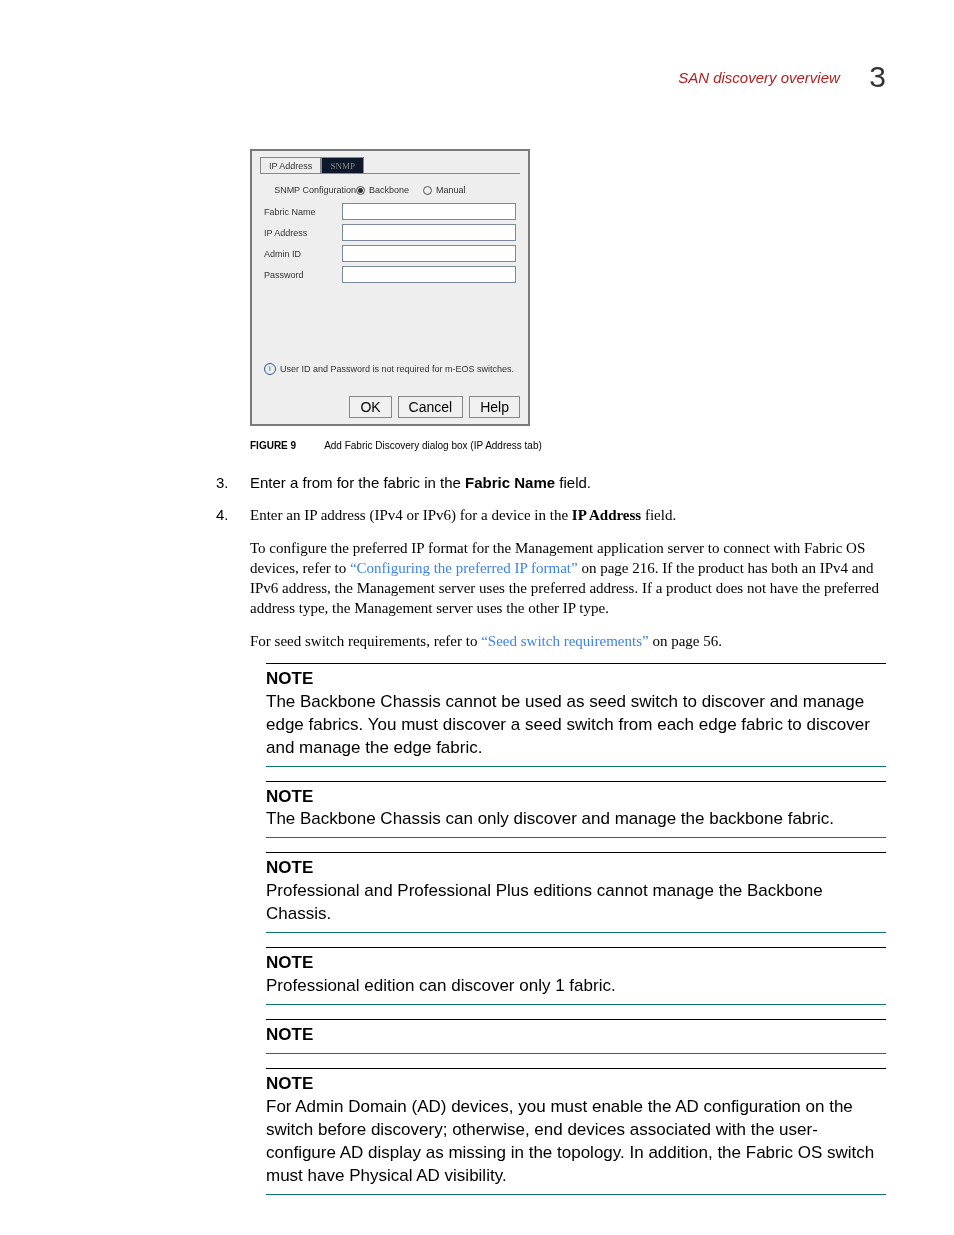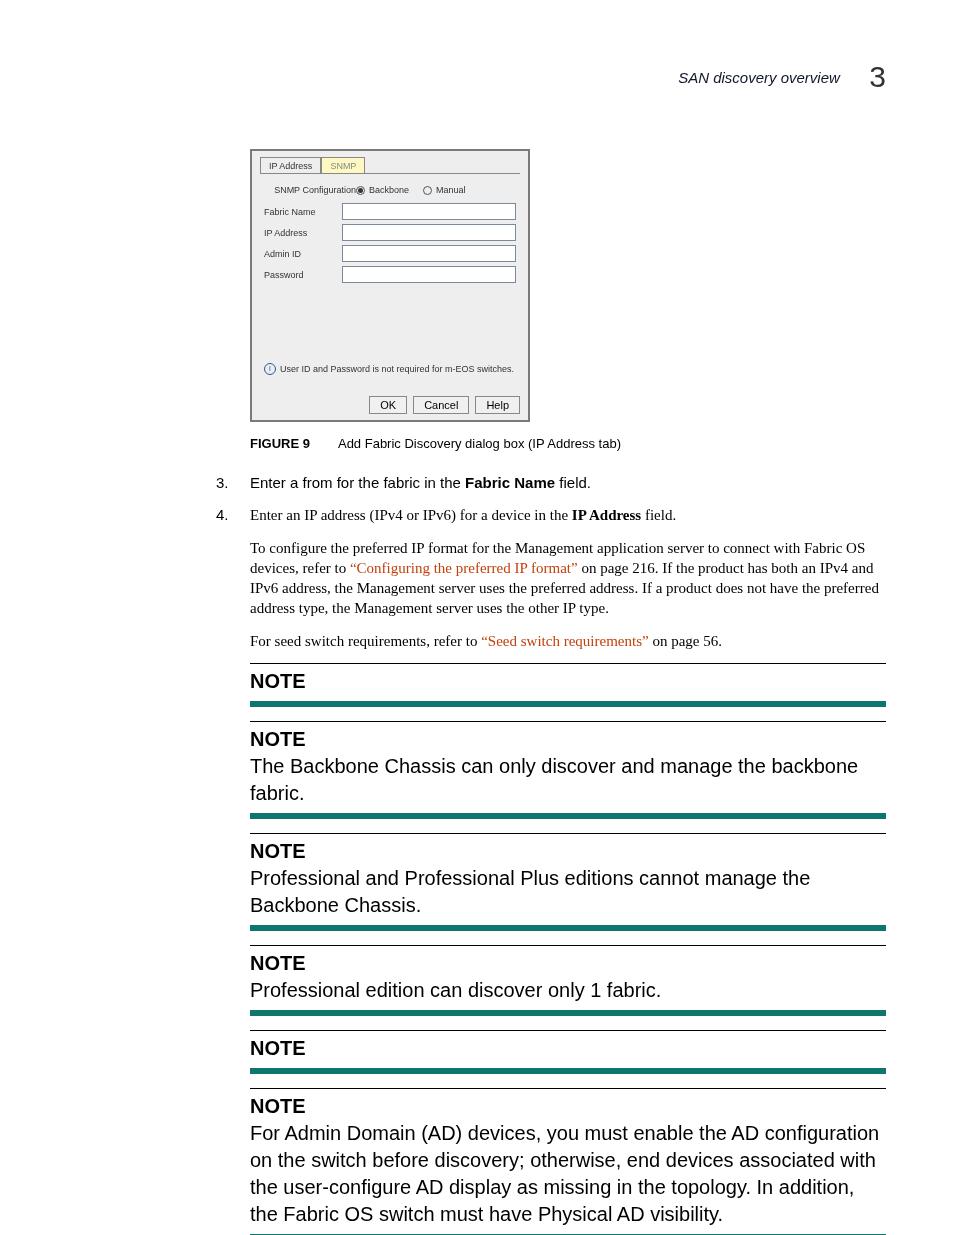--- a/index.html
+++ b/index.html
@@ -14,21 +14,21 @@
   .page {
     padding: 60px 68px 40px 68px;
   }
   .header {
     text-align: right;
     margin-bottom: 55px;
   }
   .header-title {
     font-size: 15px;
     font-style: italic;
-    color: #0f172a;
+    color: #b91c1c;
     display: inline-block;
     vertical-align: middle;
     margin-right: 25px;
   }
   .header-num {
     font-size: 30px;
     color: #333;
     display: inline-block;
     vertical-align: middle;
   }
@@ -50,21 +50,21 @@
     color: #333;
   }
   .tab {
     padding: 3px 8px;
     border: 1px solid #888;
     border-bottom: none;
     margin-right: 0;
     background: #eee;
   }
   .tab.active { background: #eee; }
-  .tab.inactive { background: #fef9c3; color: #888; }
+  .tab.inactive { background: #0f172a; color: #888; font-family: Liberation Serif, serif; }
   .tab-underline {
     margin: 0 8px;
     border-top: 1px solid #888;
     position: relative;
     top:-1px;
   }
   .dlg-body {
     padding: 10px 12px 10px 12px;
     font-size: 9px;
     color: #333;
@@ -106,56 +106,57 @@
   }
   .btn-row {
     margin-top: 4px;
     border-top:1px solid transparent;
     padding: 6px 8px 0 8px;
     display:flex;
     justify-content:flex-end;
     gap:6px;
   }
   .btn-row button {
-    font-size: 11px;
+    font-size: 14px;
     padding: 2px 10px;
     background:#f0f0f0;
     border:1px solid #888;
   }
   
-  .fig-caption { font-size:13px; margin-bottom:22px; }
+  .fig-caption { font-size:10px; margin-bottom:22px; }
   .fig-caption .fignum { font-weight:bold; margin-right: 28px; }
   
   .step-list { counter-reset:step 2; }
   .step {
     counter-increment: step;
     position: relative;
     padding-left: 0;
     margin-left: -34px;
     font-size:15px;
     line-height:1.35;
     margin-bottom:12px;
   }
   .step::before {
     content: counter(step) ".";
     position: absolute;
     left: 0;
   }
   .step-body { margin-left: 34px; }
   .step-para { margin-bottom: 12px; font-family: Liberation Serif, serif; }
   .bold { font-weight: bold; }
-  .link { color: #c2410c; }
+  .link { color: #3b82f6; }
   
   .note {
     border-top: 1.5px solid #000;
-    border-bottom: 6px solid #0f766e;
+    border-bottom: 1px solid #0f766e;
     padding: 4px 0 6px 0;
     margin-bottom: 14px;
-    font-size:20px;
+    font-size:17px;
     line-height:1.35;
+    margin-left:16px;
   }
   .note-hd { font-weight: bold; }
 </style>
 </head>
 <body>
 
 <div class="page">
   <div class="header">
     <span class="header-title">SAN discovery overview</span>
     <span class="header-num">3</span>
@@ -222,20 +223,21 @@
           </div>
           <div class="step-para">
             <span>To configure the preferred IP format for the Management application server to connect with Fabric OS devices, refer to </span><span class="link">“Configuring the preferred IP format”</span><span> on page 216. If the product has both an IPv4 and IPv6 address, the Management server uses the preferred address. If a product does not have the preferred address type, the Management server uses the other IP type.</span>
           </div>
           <div class="step-para">
             <span>For seed switch requirements, refer to </span><span class="link">“Seed switch requirements”</span><span> on page 56.</span>
           </div>
 
           <div class="note">
             <div class="note-hd">NOTE</div>
+            <div>The Backbone Chassis cannot be used as seed switch to discover and manage edge fabrics. You must discover a seed switch from each edge fabric to discover and manage the edge fabric.</div>
           </div>
           <div class="note">
             <div class="note-hd">NOTE</div>
             <div>The Backbone Chassis can only discover and manage the backbone fabric.</div>
           </div>
           <div class="note">
             <div class="note-hd">NOTE</div>
             <div>Professional and Professional Plus editions cannot manage the Backbone Chassis.</div>
           </div>
           <div class="note">

